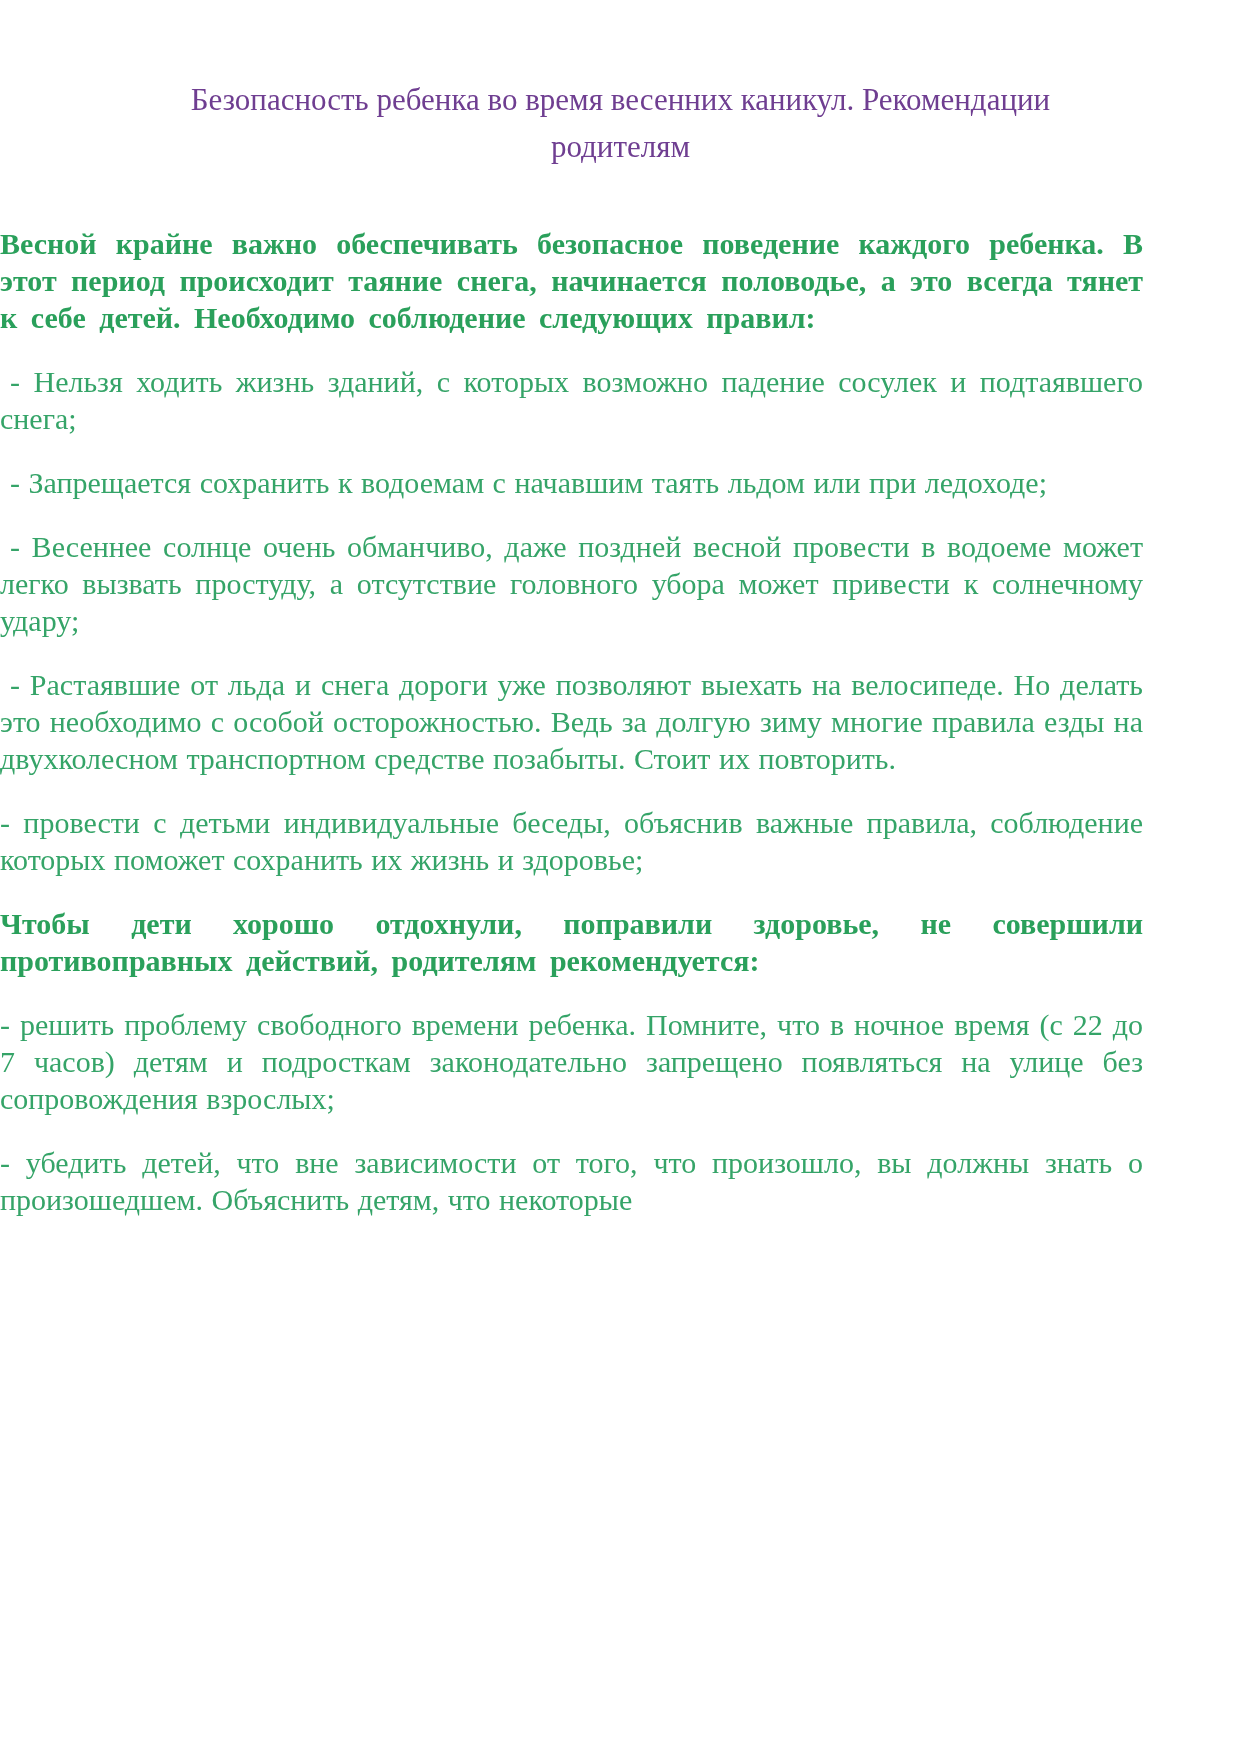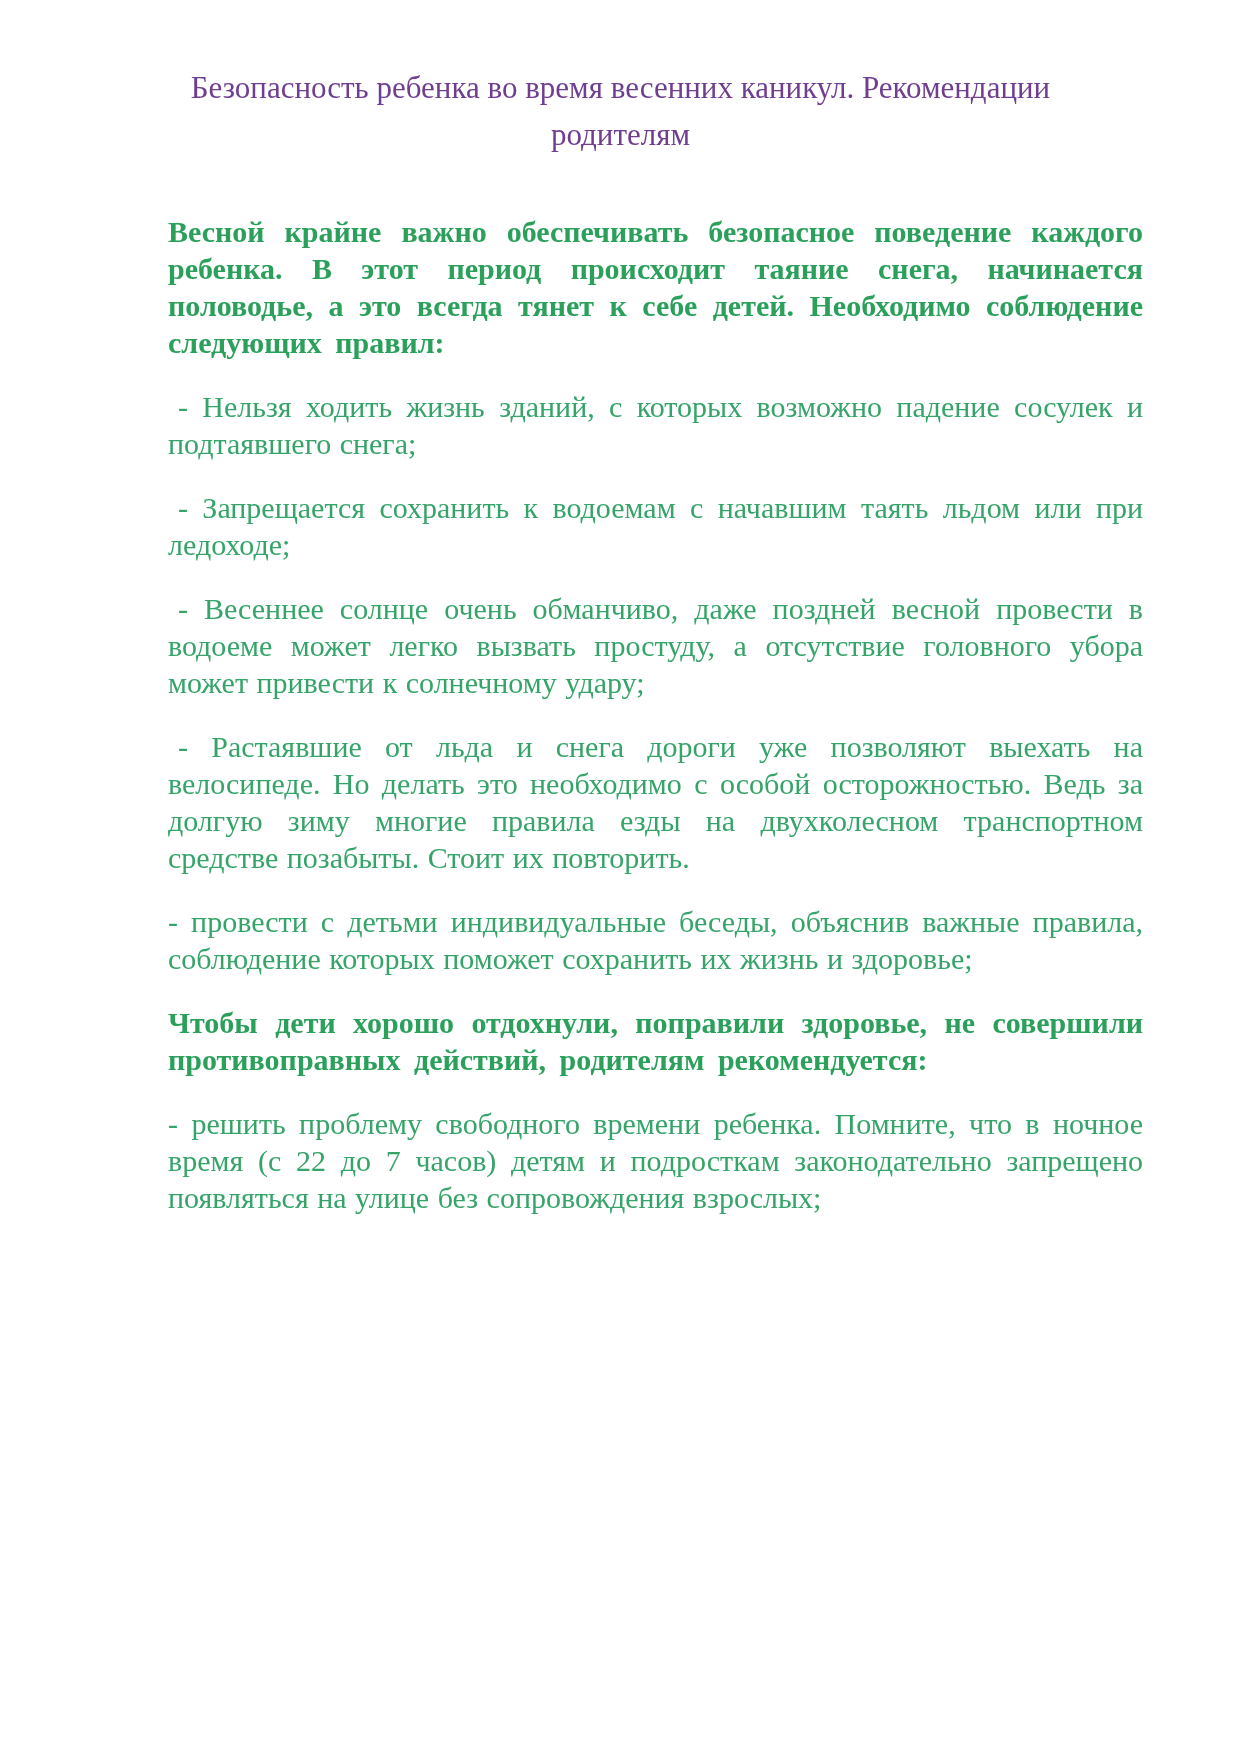--- a/index.html
+++ b/index.html
@@ -4,38 +4,37 @@
 <style>
   html, body {
     margin: 0;
     padding: 0;
     background: #ffffff;
   }
   .page {
     position: relative;
     width: 1241px;
     height: 1376px;
-    margin: 0 auto;
+    margin: 12px auto;
     background: var(--page-bg, #ffffff);
     overflow: hidden;
     font-family: "Liberation Serif", "DejaVu Serif", serif;
   }
   .doc-title {
     margin: 64px auto 0 auto;
     padding-top: 0;
     max-width: 950px;
     text-align: center;
     font-weight: 400;
     font-size: 31px;
     line-height: 47px;
     color: var(--title-color, #6f3e91);
   }
   .doc-body {
     margin-top: 55px;
-    padding-left: 168px;
     padding-right: 98px;
     color: var(--body-color, #35a468);
   }
   .para {
     margin: 0 0 27px 0;
     font-size: 30px;
     line-height: 37px;
     text-align: justify;
     word-spacing: 1px;
   }
@@ -70,15 +69,16 @@
 
     <p class="para lead-space">- Растаявшие от льда и снега дороги уже позволяют выехать на велосипеде. Но делать это необходимо с особой осторожностью. Ведь за долгую зиму многие правила езды на двухколесном транспортном средстве позабыты. Стоит их повторить.</p>
 
     <p class="para">- провести с детьми индивидуальные беседы, объяснив важные правила, соблюдение которых поможет сохранить их жизнь и здоровье;</p>
 
     <p class="para bold">Чтобы дети хорошо отдохнули, поправили здоровье, не совершили противоправных действий, родителям рекомендуется:</p>
 
     <p class="para">- решить проблему свободного времени ребенка. Помните, что в ночное время (с 22 до 7 часов) детям и подросткам законодательно запрещено появляться на улице без сопровождения взрослых;</p>
 
 
+    <p class="para">- убедить детей, что вне зависимости от того, что произошло, вы должны знать о произошедшем. Объяснить детям, что некоторые</p>
 
   </div>
 </div>
 
 </body></html>

